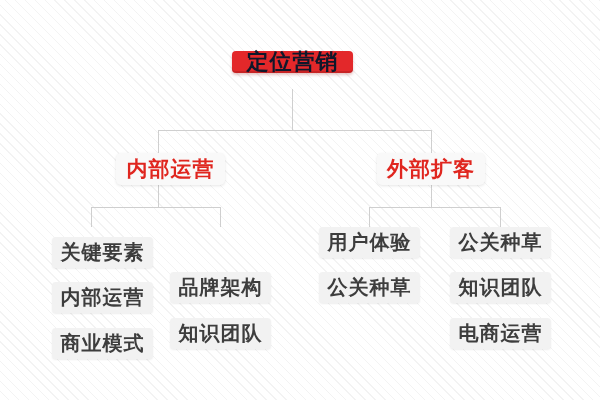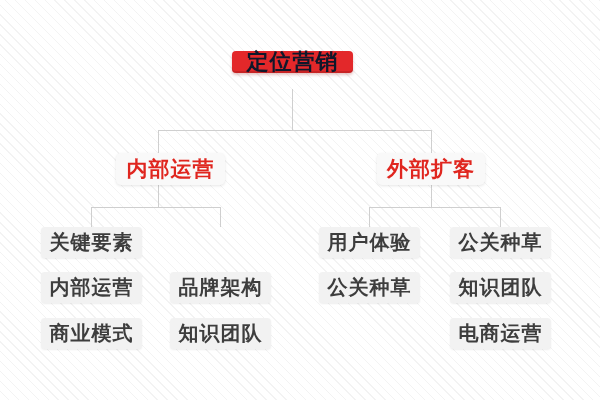--- a/index.html
+++ b/index.html
@@ -45,21 +45,21 @@
   .branch.left{left:116px;width:109px;}
   .branch.right{left:377px;width:108px;}
   .leaf{
     width:101px;height:31px;
     background:#f2f2f2;
     color:#3d3d3d;
     font-size:20px;
     border-radius:4px;
     box-shadow:0 1px 2px rgba(0,0,0,0.07);
   }
-  .x1{left:41px;}  .x2{left:170px;}
+  .x1{left:52px;margin-top:10px;}  .x2{left:170px;}
   .x3{left:319px;} .x4{left:450px;}
   .y1{top:227px;}  .y2{top:272px;}  .y3{top:318px;}
   .vline{position:absolute;width:1px;background:#cfcfcf;}
   .hline{position:absolute;height:1px;background:#cfcfcf;}
 </style>
 </head>
 <body>
 
 <div class="canvas">
 

